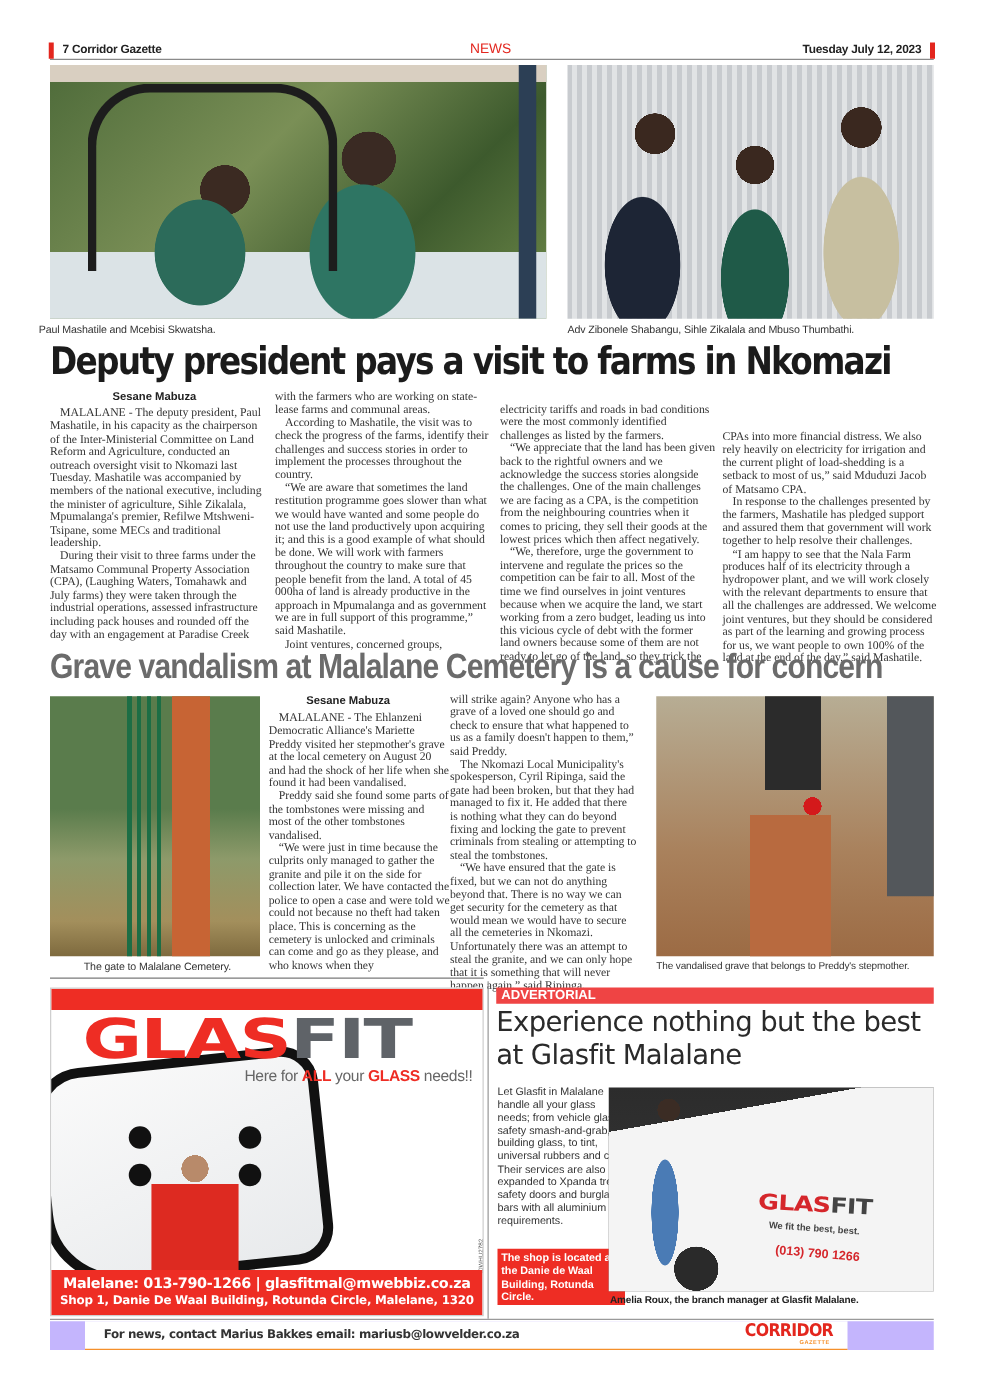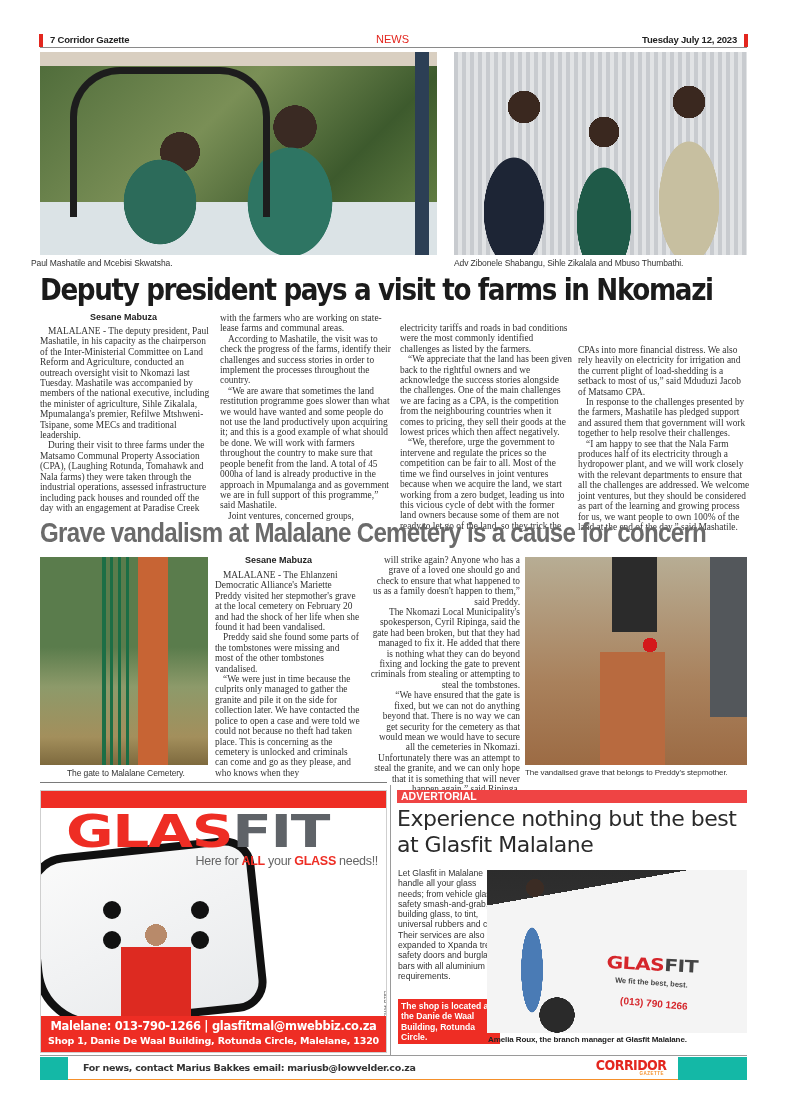--- a/index.html
+++ b/index.html
@@ -110,21 +110,21 @@
       linear-gradient(180deg, #2c2c2c, #3a3a3a);
   }
   .photo-van .vlogo { position: absolute; left: 120px; top: 82px; font-family: "DejaVu Sans", sans-serif; font-weight: bold; font-size: 17px; transform: rotate(3deg) scaleX(1.2); transform-origin: left top; letter-spacing: -0.5px; }
   .photo-van .vlogo .glas { color: #d5262b; }
   .photo-van .vlogo .fit { color: #444; }
   .photo-van .vtag { position: absolute; left: 128px; top: 108px; font: bold 7.5px "Liberation Sans", sans-serif; color: #444; transform: rotate(4deg); }
   .photo-van .vphone { position: absolute; left: 133px; top: 128px; font: bold 10px "Liberation Sans", sans-serif; color: #d5262b; transform: rotate(5deg); }
   .van-caption { position: absolute; left: 488px; top: 1035px; font: bold 8px "Liberation Sans", sans-serif; color: #222; letter-spacing: -0.1px; }
 
   
-  .footer { position: absolute; left: 40px; top: 1057px; width: 707px; height: 23px; background: #14b8a6; }
+  .footer { position: absolute; left: 40px; top: 1057px; width: 707px; height: 23px; background: #c4b5fd; }
   .footer .inner { position: absolute; left: 28px; top: 0; width: 610px; height: 23px; background: #fff; border-bottom: 1px solid #f5902b; }
   .footer .txt { position: absolute; left: 15px; top: 5px; font: bold 9.5px "DejaVu Sans", sans-serif; color: #333; letter-spacing: -0.3px; }
   .footer .brand { position: absolute; right: 12px; top: 1px; font: bold 14px "DejaVu Sans", sans-serif; color: #e3261e; letter-spacing: -0.6px; line-height: 15px; transform: scaleX(0.9); transform-origin: right top; }
   .footer .brand2 { position: absolute; right: 14px; top: 14px; font: bold 4.5px "Liberation Sans", sans-serif; color: #f5902b; letter-spacing: 0.5px; }
 </style>
 </head>
 <body>
 
 <div class="abs hdr">
   <span class="lmark"></span>
@@ -142,21 +142,21 @@
 
 <div class="photo photo-farm2"></div>
 <div class="caption" style="left:454px; top:258px;">Adv Zibonele Shabangu, Sihle Zikalala and Mbuso Thumbathi.</div>
 
 <h1 class="headline1">Deputy president pays a visit to farms in Nkomazi</h1>
 
 <div class="byline" style="left:90px; top:312px;">Sesane Mabuza</div>
 
 <div class="col" style="left:40px; top:326px; width:172px;">
   <p>MALALANE - The deputy president, Paul Mashatile, in his capacity as the chairperson of the Inter-Ministerial Committee on Land Reform and Agriculture, conducted an outreach oversight visit to Nkomazi last Tuesday. Mashatile was accompanied by members of the national executive, including the minister of agriculture, Sihle Zikalala, Mpumalanga's premier, Refilwe Mtshweni-Tsipane, some MECs and traditional leadership.</p>
-  <p>During their visit to three farms under the Matsamo Communal Property Association (CPA), (Laughing Rotunda, Tomahawk and Nala farms) they were taken through the industrial operations, assessed infrastructure including pack houses and rounded off the day with an engagement at Paradise Creek</p>
+  <p>During their visit to three farms under the Matsamo Communal Property Association (CPA), (Laughing Waters, Tomahawk and July farms) they were taken through the industrial operations, assessed infrastructure including pack houses and rounded off the day with an engagement at Paradise Creek</p>
 </div>
 <div class="col" style="left:220px; top:313px; width:172px;">
   <p class="noindent">with the farmers who are working on state-lease farms and communal areas.</p>
   <p>According to Mashatile, the visit was to check the progress of the farms, identify their challenges and success stories in order to implement the processes throughout the country.</p>
   <p>“We are aware that sometimes the land restitution programme goes slower than what we would have wanted and some people do not use the land productively upon acquiring it; and this is a good example of what should be done. We will work with farmers throughout the country to make sure that people benefit from the land. A total of 45 000ha of land is already productive in the approach in Mpumalanga and as government we are in full support of this programme,” said Mashatile.</p>
   <p>Joint ventures, concerned groups,</p>
 </div>
 <div class="col" style="left:400px; top:299px; width:172px;margin-top:24px;">
   <p class="noindent">electricity tariffs and roads in bad conditions were the most commonly identified challenges as listed by the farmers.</p>
   <p>“We appreciate that the land has been given back to the rightful owners and we acknowledge the success stories alongside the challenges. One of the main challenges we are facing as a CPA, is the competition from the neighbouring countries when it comes to pricing, they sell their goods at the lowest prices which then affect negatively.</p>
@@ -169,25 +169,25 @@
 </div>
 
 <h2 class="headline2">Grave vandalism at Malalane Cemetery is a cause for concern</h2>
 
 <div class="photo photo-gate"></div>
 <div class="caption" style="left:40px; top:768px;margin-left:27px;">The gate to Malalane Cemetery.</div>
 
 <div class="byline" style="left:245px; top:555px;">Sesane Mabuza</div>
 
 <div class="col" style="left:215px; top:570px; width:145px;">
-  <p>MALALANE - The Ehlanzeni Democratic Alliance's Mariette Preddy visited her stepmother's grave at the local cemetery on February 20 and had the shock of her life when she found it had been vandalised.</p>
+  <p>MALALANE - The Ehlanzeni Democratic Alliance's Mariette Preddy visited her stepmother's grave at the local cemetery on August 20 and had the shock of her life when she found it had been vandalised.</p>
   <p>Preddy said she found some parts of the tombstones were missing and most of the other tombstones vandalised.</p>
   <p>“We were just in time because the culprits only managed to gather the granite and pile it on the side for collection later. We have contacted the police to open a case and were told we could not because no theft had taken place. This is concerning as the cemetery is unlocked and criminals can come and go as they please, and who knows when they</p>
 </div>
-<div class="col" style="left:370px; top:555px; width:150px;text-align:right;">
+<div class="col" style="left:360px; top:555px; width:150px;">
   <p class="noindent">will strike again? Anyone who has a grave of a loved one should go and check to ensure that what happened to us as a family doesn't happen to them,” said Preddy.</p>
   <p>The Nkomazi Local Municipality's spokesperson, Cyril Ripinga, said the gate had been broken, but that they had managed to fix it. He added that there is nothing what they can do beyond fixing and locking the gate to prevent criminals from stealing or attempting to steal the tombstones.</p>
   <p>“We have ensured that the gate is fixed, but we can not do anything beyond that. There is no way we can get security for the cemetery as that would mean we would have to secure all the cemeteries in Nkomazi. Unfortunately there was an attempt to steal the granite, and we can only hope that it is something that will never happen again,” said Ripinga.</p>
 </div>
 
 <div class="photo photo-grave"></div>
 <div class="caption" style="left:525px; top:768px; font-size:8px;">The vandalised grave that belongs to Preddy's stepmother.</div>
 
 <div class="hrule"></div>
 <div class="vrule"></div>

